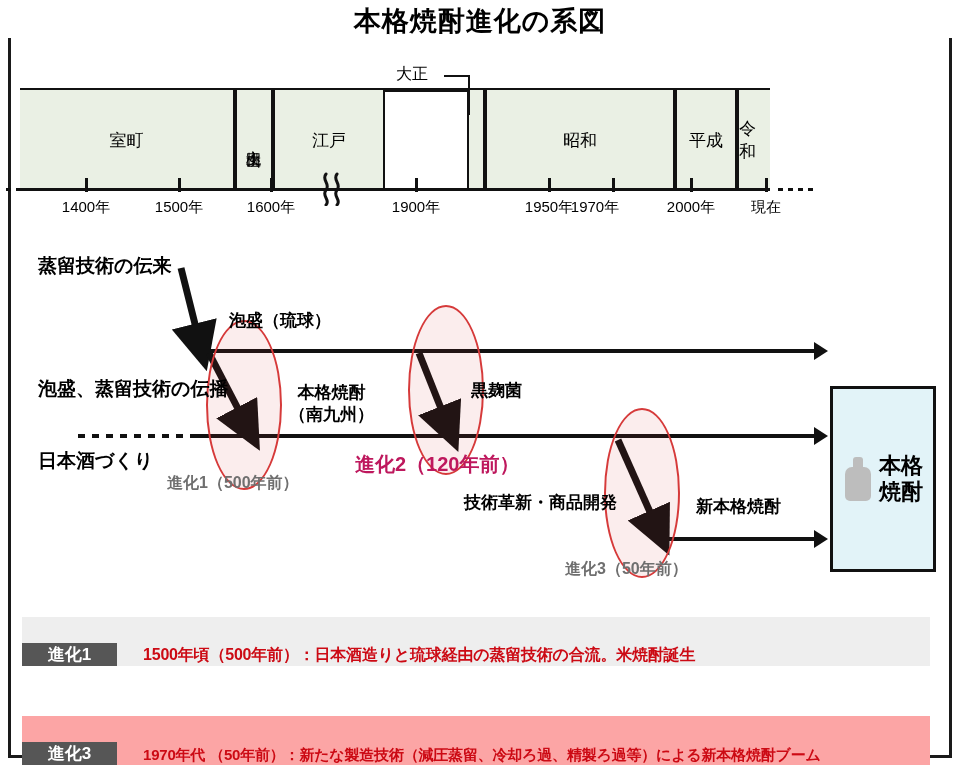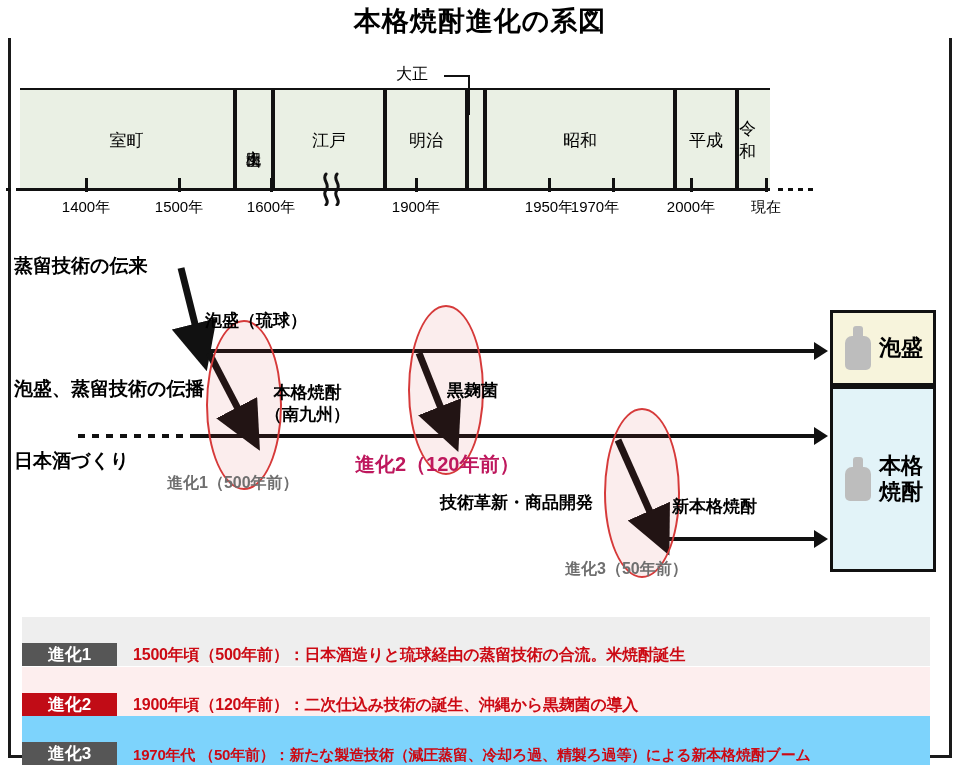--- a/index.html
+++ b/index.html
@@ -170,20 +170,21 @@
     height: 4px;
     background: repeating-linear-gradient(to right, #111111 0 7px, transparent 7px 14px);
   }
 
   .diag-label {
     position: absolute;
     font-size: 17px;
     font-weight: bold;
     white-space: nowrap;
     line-height: 22px;
+    margin-left: 24px;
   }
   .diag-label.big { font-size: 19px; }
 
   .evo-tag {
     position: absolute;
     font-size: 16px;
     font-weight: bold;
     color: #6f6f6f;
     white-space: nowrap;
   }
@@ -250,21 +251,21 @@
     align-items: center;
     justify-content: center;
     color: #ffffff;
     font-size: 17px;
     font-weight: bold;
   }
   .legend-desc {
     flex: 1 1 auto;
     display: flex;
     align-items: center;
-    padding-left: 16px;
+    padding-left: 26px;
     font-size: 16px;
     font-weight: bold;
     color: #cc0a14;
     white-space: nowrap;
     letter-spacing: -0.2px;
   }
 </style>
 </head>
 <body>
 
@@ -283,23 +284,20 @@
   <div class="era-band-top-rule"></div>
   <div class="era-band">
     <div class="era-seg noleft" style="left:0px;   width:215px;">
       <span>室町</span>
     </div>
     <div class="era-seg vertical" style="left:215px; width:38px;">
       <span>安土桃山</span>
     </div>
     <div class="era-seg" style="left:253px; width:112px;">
       <span>江戸</span>
-    </div>
-    <div class="era-seg" style="left:365px; width:82px;">
-      <span>明治</span>
     </div>
     <div class="era-seg" style="left:447px; width:18px;">
       <span></span>
     </div>
     <div class="era-seg" style="left:655px; width:62px;">
       <span>平成</span>
     </div>
     <div class="era-seg" style="left:465px; width:190px;">
       <span>昭和</span>
     </div>
@@ -382,47 +380,36 @@
   </div>
 
   <div class="diag-label" style="left:447px; top:380px;">黒麹菌</div>
   <div class="diag-label" style="left:440px; top:492px;">技術革新・商品開発</div>
   <div class="diag-label" style="left:672px; top:496px;">新本格焼酎</div>
 
   <div class="evo-tag" style="left:167px; top:473px;">進化1（500年前）</div>
   <div class="evo-tag accent" style="left:355px; top:451px;">進化2（120年前）</div>
   <div class="evo-tag" style="left:565px; top:559px;">進化3（50年前）</div>
 
-  <div class="result-box" style="left:830px; top:310px; width:106px; height:76px; background:#f7f4dc;">
-    <span class="bottle">
-      <span class="neck"></span>
-        <span class="body"></span>
-    </span>
-    <span class="rb-text">泡盛</span>
-  </div>
 
   <div class="result-box" style="left:830px; top:386px; width:106px; height:186px; background:#e2f3f8;">
     <span class="bottle">
       <span class="neck"></span>
         <span class="body"></span>
     </span>
     <span class="rb-text">
       <span style="display:block">本格</span>
       <span style="display:block">焼酎</span>
     </span>
   </div>
 
   <div class="legend-row" style="top:617px; background:#eeeeee;">
     <div class="legend-key" style="background:#565656;">進化1</div>
     <div class="legend-desc">1500年頃（500年前）：日本酒造りと琉球経由の蒸留技術の合流。米焼酎誕生</div>
   </div>
 
-  <div class="legend-row" style="top:667px; background:#fdeeee;">
-    <div class="legend-key" style="background:#c10c16;">進化2</div>
-    <div class="legend-desc">1900年頃（120年前）：二次仕込み技術の誕生、沖縄から黒麹菌の導入</div>
-  </div>
-
-  <div class="legend-row" style="top:716px; background:#7dd3fc;">
+
+  <div class="legend-row" style="top:716px; background:#fca5a5;">
     <div class="legend-key" style="background:#565656;">進化3</div>
     <div class="legend-desc" style="font-size:15px;">1970年代 （50年前）：新たな製造技術（減圧蒸留、冷却ろ過、精製ろ過等）による新本格焼酎ブーム</div>
   </div>
 
 </div>
 
 </body></html>

